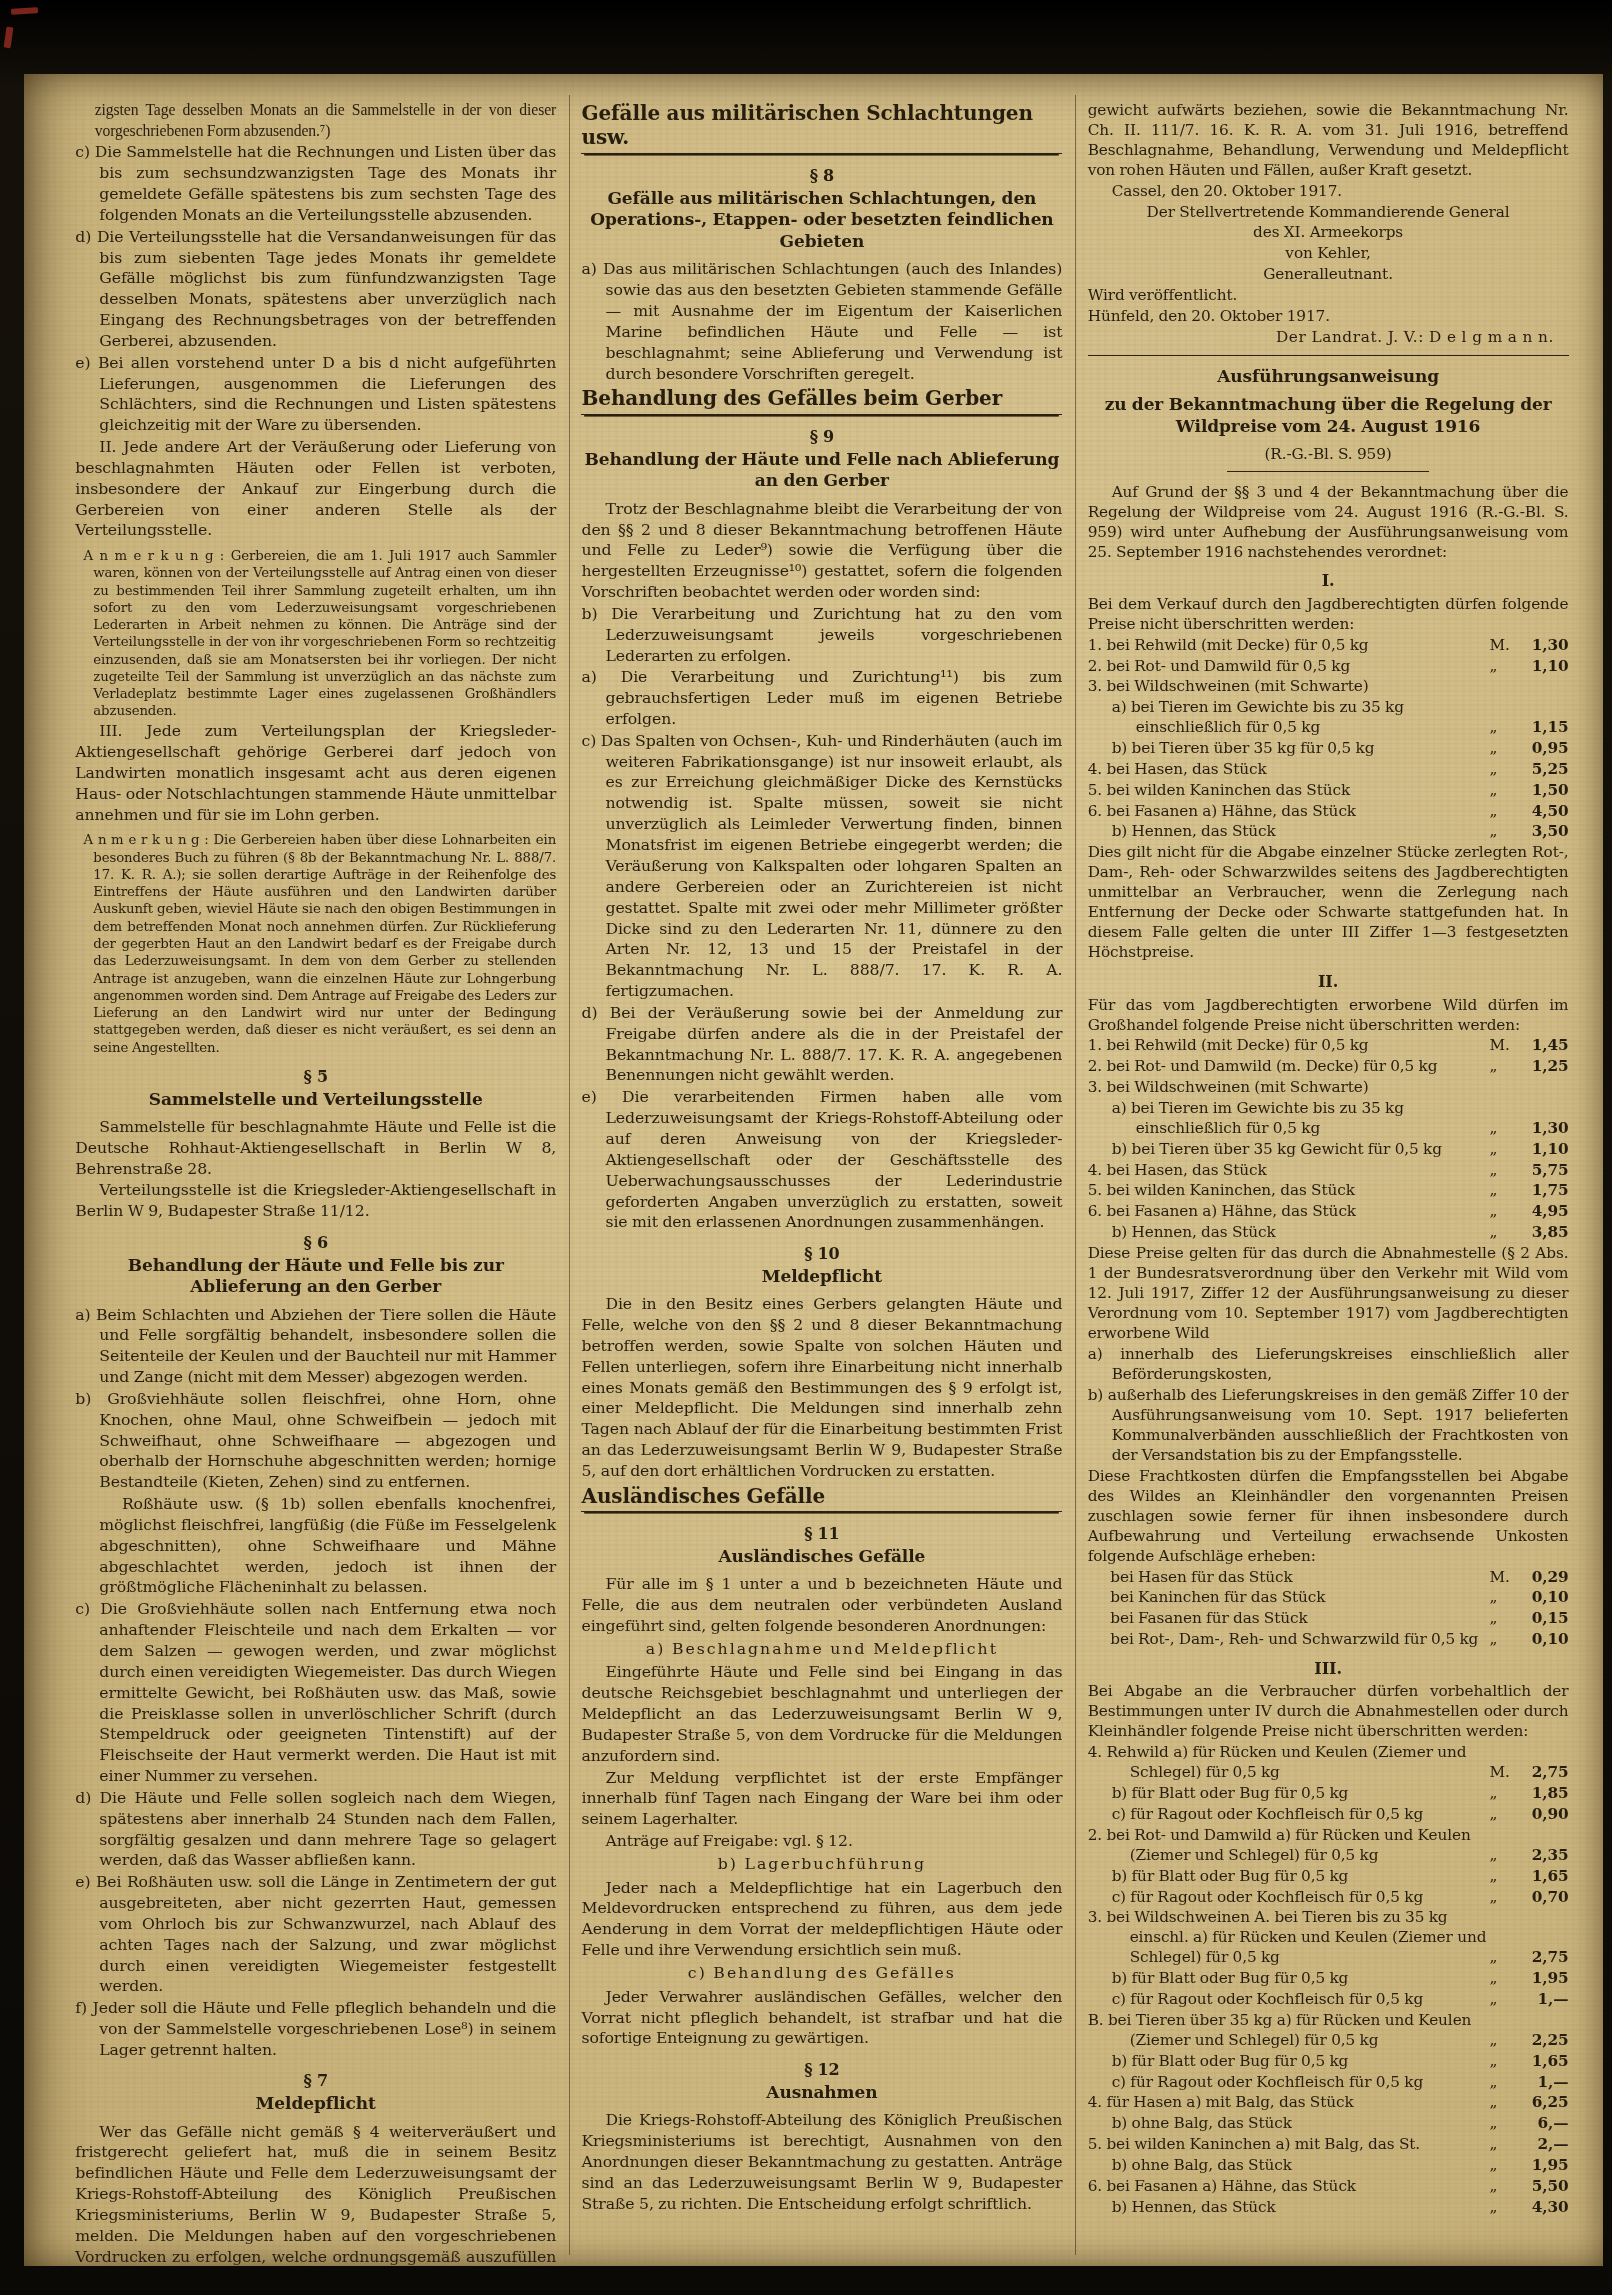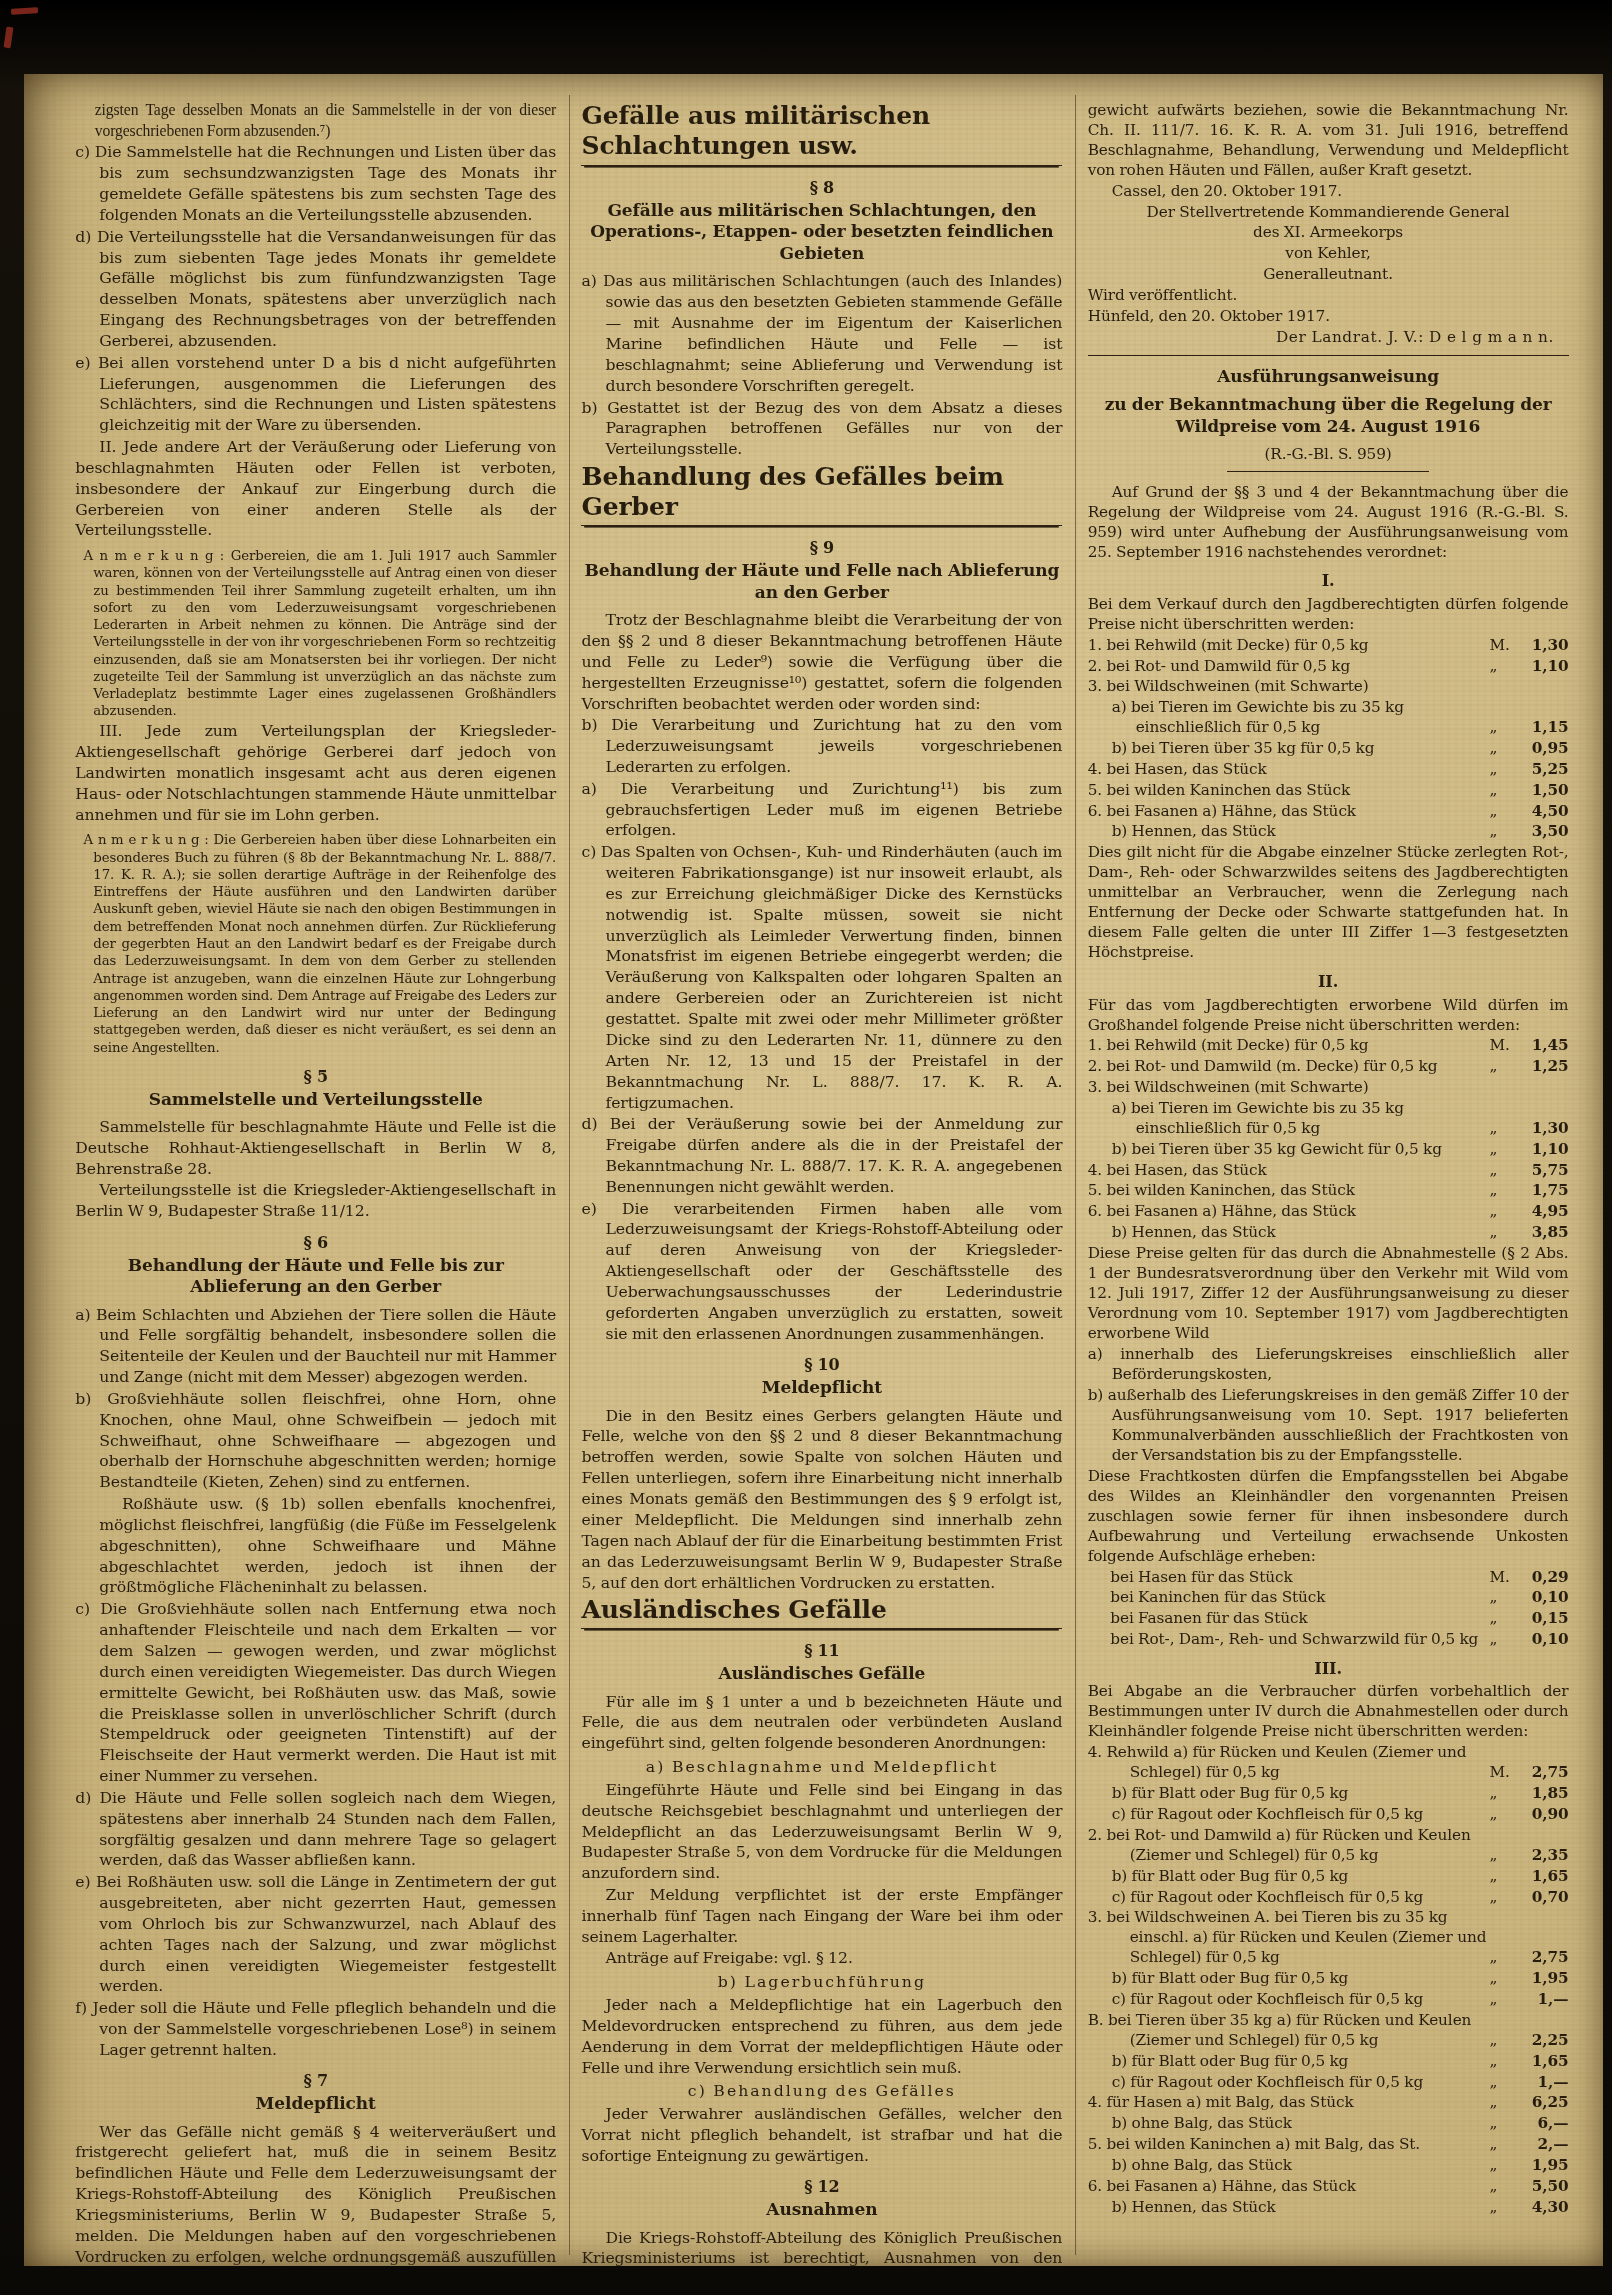--- a/index.html
+++ b/index.html
@@ -25,21 +25,21 @@
   .col + .col{border-left:1.6px solid rgba(52,38,17,.55);}
   .col3{font-size:15.3px;line-height:1.31;}
   .para,.cont,.sub,.item,.pleft{margin:0 0 0.8px;}
   .para{text-indent:24px;}
   .pleft{text-indent:0;}
   .cont{padding-left:19.4px;text-indent:0;font-family:Liberation Serif, serif;}
   .item{padding-left:24px;text-indent:-24px;}
   .sub{padding-left:24px;text-indent:22.6px;}
   .note{font-size:13.3px;line-height:1.3;margin:5.6px 0 1.6px;padding-left:18px;text-indent:-9.7px;}
   .sec{text-align:center;font-weight:bold;margin:9.7px 0 1.6px;text-indent:0;font-size:16px;}
-  .h1{font-weight:bold;font-size:25px;line-height:1.2;text-align:left;text-indent:0;
+  .h1{font-weight:bold;font-size:20px;line-height:1.2;text-align:left;text-indent:0;
       margin:1.6px 0 11.3px;padding-bottom:3.2px;border-bottom:1.6px solid #2b2011;
       box-shadow:0 4.8px 0 -3.2px #2b2011;}
   .h2{font-weight:bold;font-size:17px;line-height:1.28;text-align:center;text-indent:0;margin:1.6px 0 6.5px;}
   .cent{text-align:center;text-indent:0;margin:0 0 0.8px;}
   .spaced{text-align:center;letter-spacing:2px;text-indent:0;margin:2.4px 0;}
   .sign{text-align:right;padding-right:14.5px;letter-spacing:0.6px;text-indent:0;margin:1.6px 0 3.2px;}
   .rule{border:0;border-top:1.6px solid #2b2011;margin:11.3px 0 6.5px;}
   .rule.full{width:100%;margin:8px 0 9.7px;border-top-width:1.6px;}
   .rule.cshort{width:202px;margin:6.5px auto 9.7px;border-top-width:1.2px;}
   .price{display:flex;align-items:flex-end;margin:0 0 0.8px;text-align:left;}
@@ -82,21 +82,20 @@
           <div class="item">f) Jeder soll die Häute und Felle pfleglich behandeln und die von der Sammelstelle vorgeschriebenen Lose⁸) in seinem Lager getrennt halten.</div>
           <div class="sec">§ 7</div>
           <div class="h2">Meldepflicht</div>
           <div class="para">Wer das Gefälle nicht gemäß § 4 weiterveräußert und fristgerecht geliefert hat, muß die in seinem Besitz befindlichen Häute und Felle dem Lederzuweisungsamt der Kriegs-Rohstoff-Abteilung des Königlich Preußischen Kriegsministeriums, Berlin W 9, Budapester Straße 5, melden. Die Meldungen haben auf den vorgeschriebenen Vordrucken zu erfolgen, welche ordnungsgemäß auszufüllen sind. Die Vordrucke sind bei dem Lederzuweisungsamt anzufordern. Die Meldungen sind für das meldepflichtig gewordene Gefälle innerhalb zehn Tagen nach Eintritt der Meldepflicht zu erstatten.</div>
         </div>
       <div class="col col2">
           <div class="h1">Gefälle aus militärischen Schlachtungen usw.</div>
           <div class="sec">§ 8</div>
           <div class="h2">Gefälle aus militärischen Schlachtungen, den Operations-, Etappen- oder besetzten feindlichen Gebieten</div>
           <div class="item">a) Das aus militärischen Schlachtungen (auch des Inlandes) sowie das aus den besetzten Gebieten stammende Gefälle — mit Ausnahme der im Eigentum der Kaiserlichen Marine befindlichen Häute und Felle — ist beschlagnahmt; seine Ablieferung und Verwendung ist durch besondere Vorschriften geregelt.</div>
-          <div class="item">b) Gestattet ist der Bezug des von dem Absatz a dieses Paragraphen betroffenen Gefälles nur von der Verteilungsstelle.</div>
           <div class="h1">Behandlung des Gefälles beim Gerber</div>
           <div class="sec">§ 9</div>
           <div class="h2">Behandlung der Häute und Felle nach Ablieferung an den Gerber</div>
           <div class="para">Trotz der Beschlagnahme bleibt die Verarbeitung der von den §§ 2 und 8 dieser Bekanntmachung betroffenen Häute und Felle zu Leder⁹) sowie die Verfügung über die hergestellten Erzeugnisse¹⁰) gestattet, sofern die folgenden Vorschriften beobachtet werden oder worden sind:</div>
           <div class="item">b) Die Verarbeitung und Zurichtung hat zu den vom Lederzuweisungsamt jeweils vorgeschriebenen Lederarten zu erfolgen.</div>
           <div class="item">a) Die Verarbeitung und Zurichtung¹¹) bis zum gebrauchsfertigen Leder muß im eigenen Betriebe erfolgen.</div>
           <div class="item">c) Das Spalten von Ochsen-, Kuh- und Rinderhäuten (auch im weiteren Fabrikationsgange) ist nur insoweit erlaubt, als es zur Erreichung gleichmäßiger Dicke des Kernstücks notwendig ist. Spalte müssen, soweit sie nicht unverzüglich als Leimleder Verwertung finden, binnen Monatsfrist im eigenen Betriebe eingegerbt werden; die Veräußerung von Kalkspalten oder lohgaren Spalten an andere Gerbereien oder an Zurichtereien ist nicht gestattet. Spalte mit zwei oder mehr Millimeter größter Dicke sind zu den Lederarten Nr. 11, dünnere zu den Arten Nr. 12, 13 und 15 der Preistafel in der Bekanntmachung Nr. L. 888/7. 17. K. R. A. fertigzumachen.</div>
           <div class="item">d) Bei der Veräußerung sowie bei der Anmeldung zur Freigabe dürfen andere als die in der Preistafel der Bekanntmachung Nr. L. 888/7. 17. K. R. A. angegebenen Benennungen nicht gewählt werden.</div>
           <div class="item">e) Die verarbeitenden Firmen haben alle vom Lederzuweisungsamt der Kriegs-Rohstoff-Abteilung oder auf deren Anweisung von der Kriegsleder-Aktiengesellschaft oder der Geschäftsstelle des Ueberwachungsausschusses der Lederindustrie geforderten Angaben unverzüglich zu erstatten, soweit sie mit den erlassenen Anordnungen zusammenhängen.</div>
           <div class="sec">§ 10</div>

